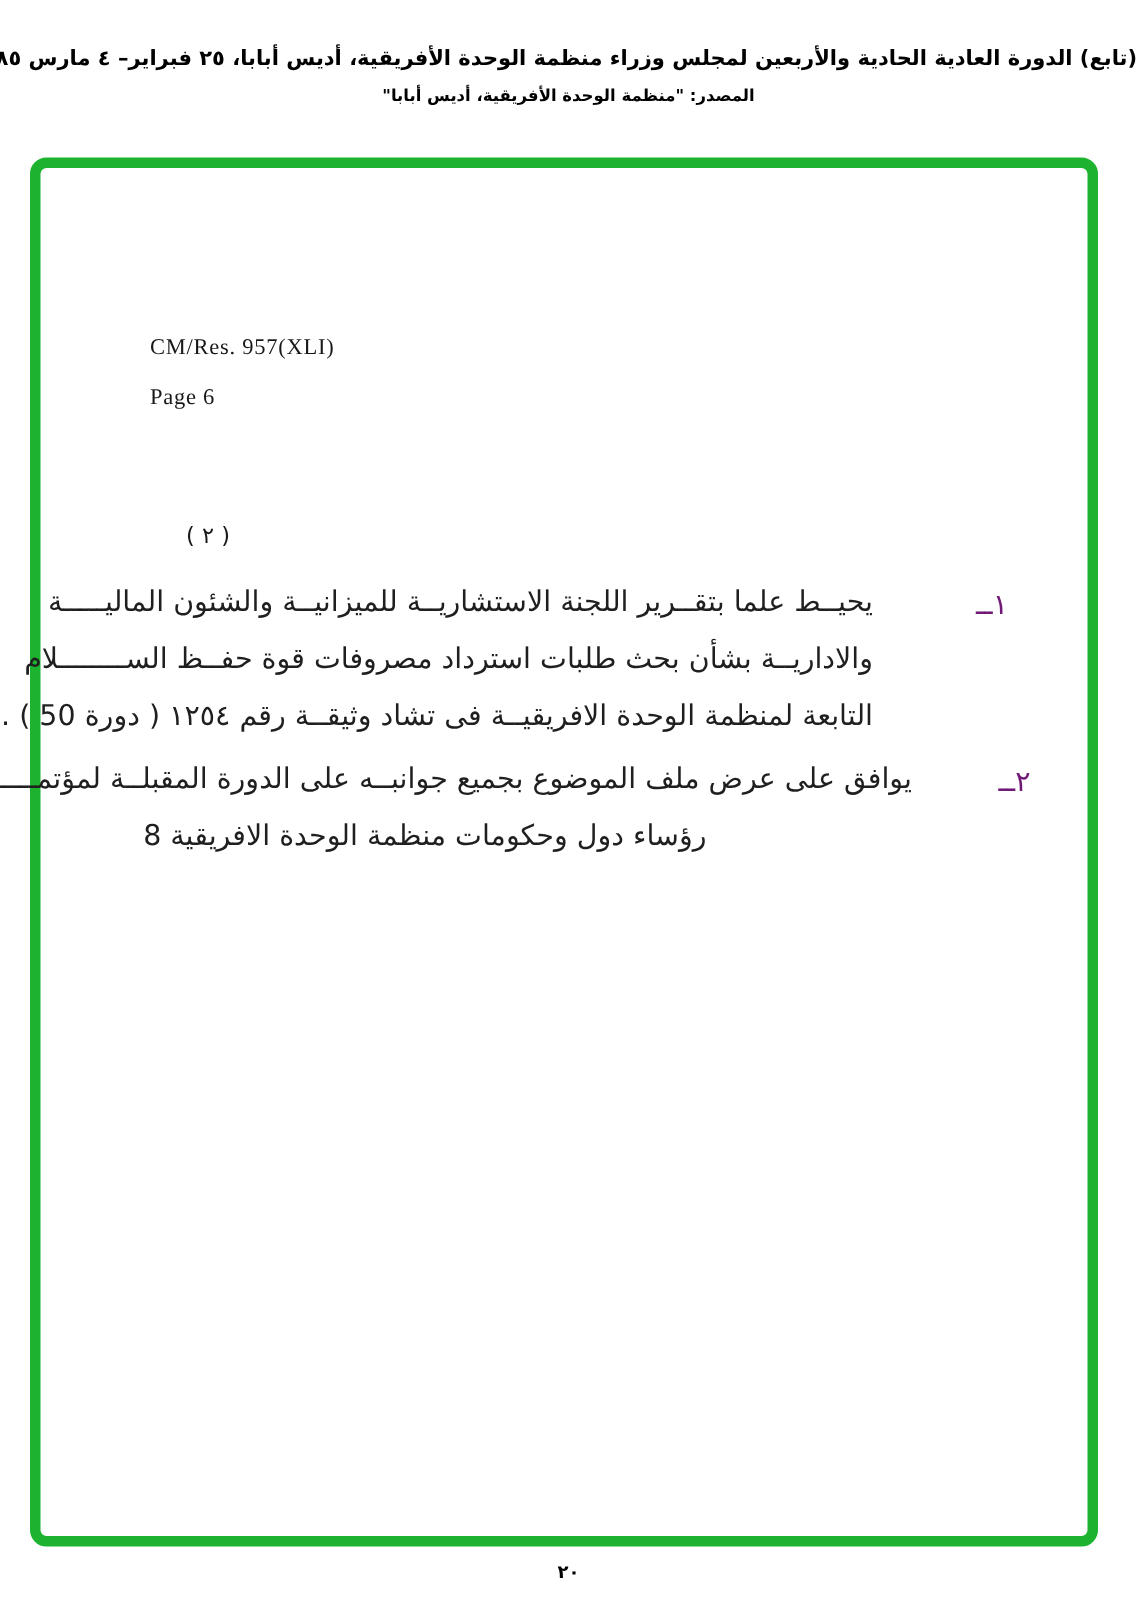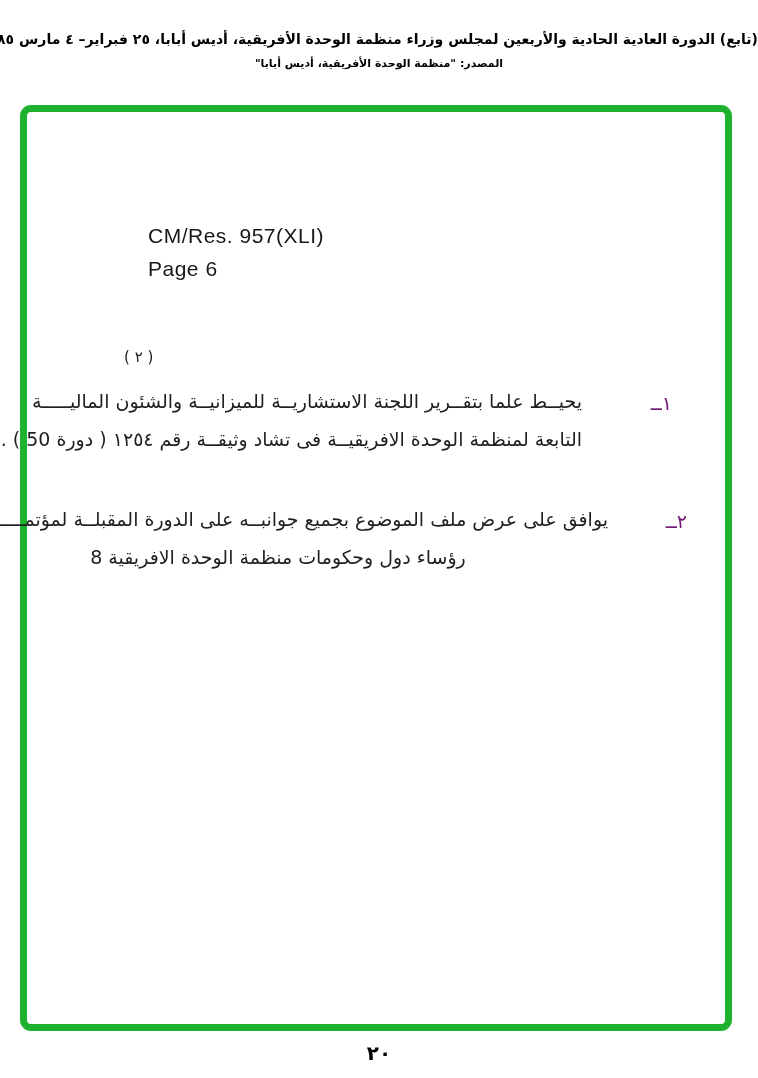--- a/index.html
+++ b/index.html
@@ -30,71 +30,72 @@
     position:absolute; left:20px; top:105px;
     width:712px; height:926px;
     border:7px solid #1db32e;
     border-radius:11px;
     background:#ffffff;
   }
 
   
   .doc-ref, .doc-page {
     position:absolute; left:100px;
-    font-family:Liberation Sans, sans-serif;
-    font-size:21px; letter-spacing:0.5px; color:#181818;margin-left:48px;
+    font-family:Liberation Serif, serif;
+    font-size:15px; letter-spacing:0.5px; color:#181818;
   }
   .doc-ref  { top:224px; }
   .doc-page { top:257px; }
 
   .section-num {
     position:absolute; left:124px; top:348px;
     direction:rtl; font-size:15px; color:#181818;
   }
 
   .arabic-body { direction:rtl; font-size:19px; line-height:38px; color:#1f1f1f; }
 
   .item-marker {
     position:absolute; direction:rtl; text-align:right;
     font-size:19px; color:#701a75;
   }
   .marker-1 { left:627px; top:384px; width:45px; }
   .marker-2 { left:637px; top:502px; width:50px; }
 
   .para { position:absolute; }
-  .para .bodyline { text-align:center; white-space:nowrap; }
+  .para .bodyline { text-align:right; white-space:nowrap; }
   .para-1 { left:85px; top:382px; width:497px; }
   .para-2-line1 { left:85px; top:500px; width:523px; }
   .para-2-line2 { left:85px; top:538px; width:386px; }
 
   
   .page-footer {
     position:absolute; left:0; top:1041px; width:758px;
     text-align:center; direction:rtl;
-    font-size:20px; font-weight:bold; color:#000;
+    font-size:12px; font-weight:bold; color:#000;
   }
 </style>
 </head>
 <body>
 
 <div class="page-header">
   <div class="line1">(تابع)  الدورة العادية الحادية والأربعين لمجلس وزراء منظمة الوحدة الأفريقية، أديس أبابا، ٢٥ فبراير– ٤ مارس ١٩٨٥</div>
   <div class="line2">المصدر:  "منظمة الوحدة الأفريقية، أديس أبابا"</div>
 </div>
 
 <div class="green-frame"></div>
 
 <div class="doc-ref">CM/Res. 957(XLI)</div>
 <div class="doc-page">Page 6</div>
 
 <div class="section-num">( ٢ )</div>
 
 <div class="item-marker marker-1 arabic-body">١ــ</div>
 <div class="para para-1 arabic-body">
   <div class="bodyline">يحيــط علما بتقــرير اللجنة الاستشاريــة للميزانيــة والشئون الماليـــــة</div>
+  <div class="bodyline">والاداريــة بشأن بحث طلبات استرداد مصروفات قوة حفــظ الســــــــلام</div>
   <div class="bodyline">التابعة لمنظمة الوحدة الافريقيــة فى تشاد وثيقــة رقم ١٢٥٤ ( دورة 50 ) .</div>
 </div>
 
 <div class="item-marker marker-2 arabic-body">٢ــ</div>
 <div class="para para-2-line1 arabic-body">
   <div class="bodyline">يوافق على عرض ملف الموضوع بجميع جوانبــه على الدورة المقبلــة لمؤتمـــــر</div>
 </div>
 <div class="para para-2-line2 arabic-body">
   <div class="bodyline">رؤساء دول وحكومات  منظمة الوحدة الافريقية 8</div>
 </div>

